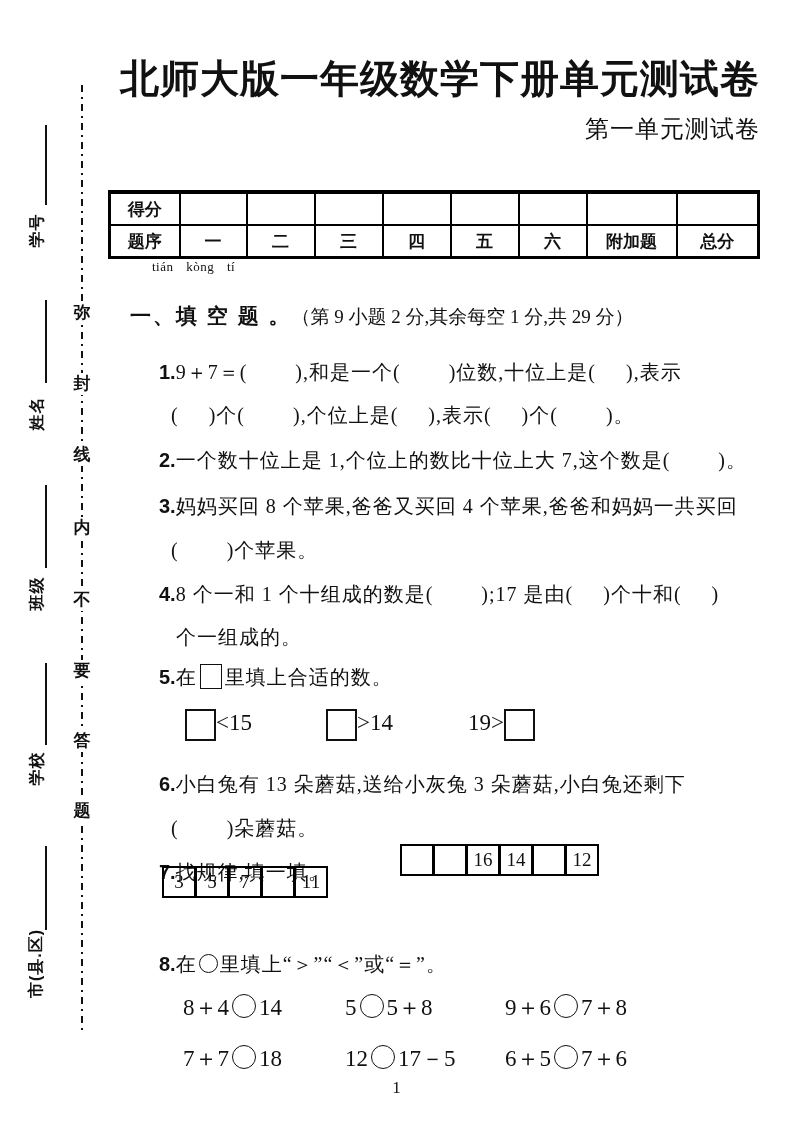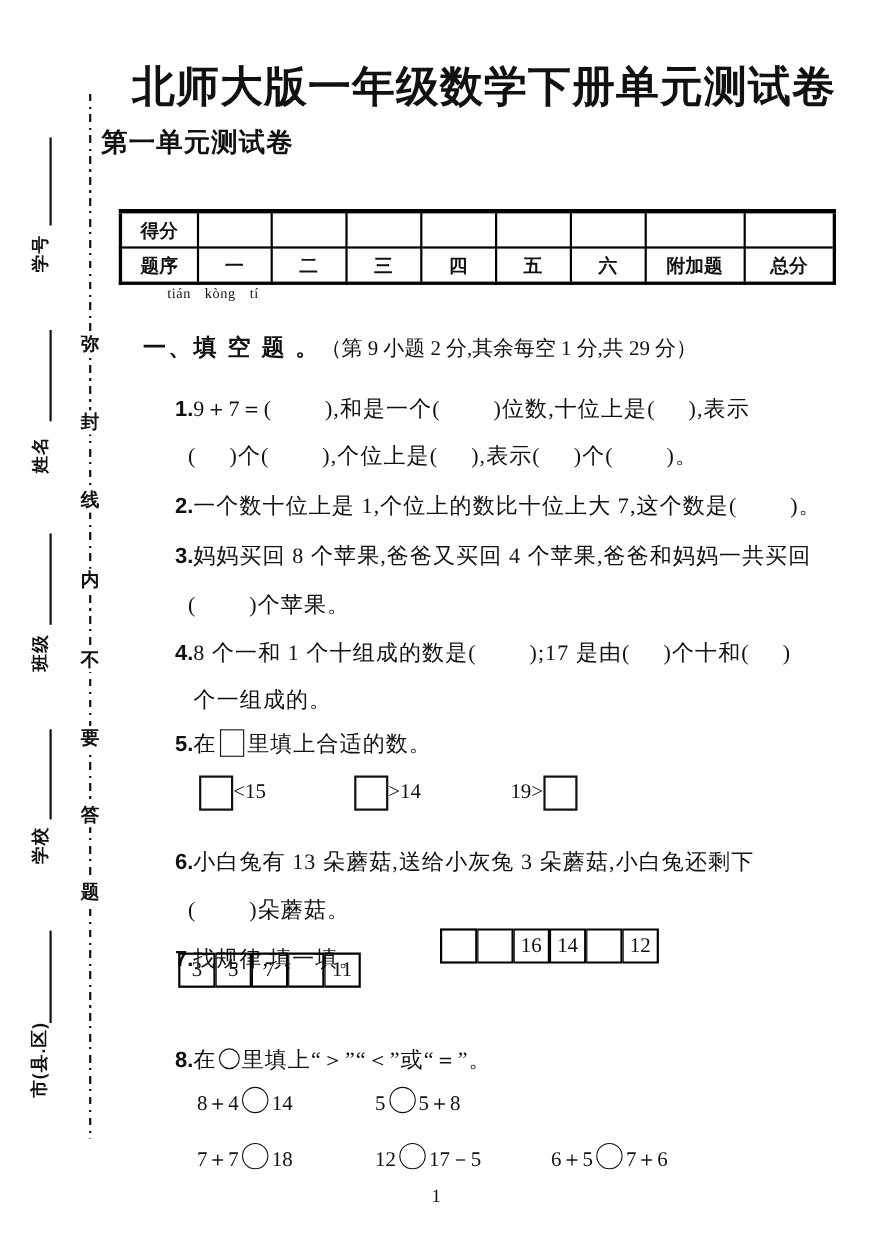--- a/index.html
+++ b/index.html
@@ -21,21 +21,21 @@
   }
   .fill-line { left:45px; width:2px; background:#111; }
   .mlabel-wrap { left:0; width:74px; height:120px; display:flex; align-items:center; justify-content:center; }
   .mlabel {
     transform:rotate(-90deg); white-space:nowrap;
     font-family:"Liberation Sans",sans-serif; font-size:16px; font-weight:bold; letter-spacing:1px;
   }
 
   
   .title   { left:110px; top:52px;  width:650px; text-align:right; font-family:"Liberation Sans",sans-serif; font-weight:bold; font-size:39px; letter-spacing:1px; }
-  .subtitle{ left:92px; top:113px; width:650px; text-align:left; font-family:"Liberation Sans",sans-serif; font-weight:bold; font-size:24px; letter-spacing:1px; }
+  .subtitle{ left:110px; top:113px; width:650px; text-align:right; font-family:"Liberation Sans",sans-serif; font-weight:normal; font-size:24px; letter-spacing:1px; }
   .infoline{ left:110px; top:161px; width:650px; display:flex; justify-content:center; gap:46px;
              font-family:"Liberation Sans",sans-serif; font-size:16px; }
 
   
   .score-table { left:108px; top:190px; border-collapse:collapse; table-layout:fixed;
                  font-family:"Liberation Sans",sans-serif; font-size:17px; font-weight:bold; }
   .score-table td { border:2px solid #000; text-align:center; padding:0; height:30px; }
   .score-table { border:3px solid #000; border-top-width:4px; }
 
   
@@ -46,21 +46,21 @@
 
   
   .q-line { white-space:pre; font-size:20px; letter-spacing:1px; line-height:30px; }
   .qnum { font-family:"Liberation Sans",sans-serif; font-weight:bold; letter-spacing:0; }
 
   .blank-box {
     display:inline-block; width:27px; height:28px; border:2px solid #111;
     vertical-align:middle; background:#fff;
   }
   .box-sm { width:20px; height:23px; border-width:1.5px; margin:0 3px; vertical-align:-5px; }
-  .cmp-group { font-size:19px; white-space:pre; }
+  .cmp-group { font-size:23px; white-space:pre; }
   .cmp-circle {
     display:inline-block; width:22px; height:22px; border:1.5px solid #111; border-radius:50%;
     vertical-align:-3px; margin:0 3px; background:#fff;
   }
   .circ-sm { width:17px; height:17px; vertical-align:-2px; margin:0 2px; }
 
   .strip { display:flex; }
   .strip .cell {
     width:30px; height:28px; border:2px solid #000; border-left-width:1px;
     display:flex; align-items:center; justify-content:center; font-size:19px;
@@ -222,20 +222,23 @@
   <div class="abs q-line" style="left:135px;top:919px;">
     <span class="qnum">8.</span><span>在</span><span class="cmp-circle circ-sm"></span><span>里填上“＞”“＜”或“＝”。</span>
   </div>
 
   <div class="abs cmp-group" style="left:160px;top:966px;">
     <span>8＋4</span><span class="cmp-circle"></span><span>14</span>
   </div>
   <div class="abs cmp-group" style="left:322px;top:966px;">
     <span>5</span><span class="cmp-circle"></span><span>5＋8</span>
   </div>
+  <div class="abs cmp-group" style="left:482px;top:966px;">
+    <span>9＋6</span><span class="cmp-circle"></span><span>7＋8</span>
+  </div>
 
   <div class="abs cmp-group" style="left:160px;top:1017px;">
     <span>7＋7</span><span class="cmp-circle"></span><span>18</span>
   </div>
   <div class="abs cmp-group" style="left:322px;top:1017px;">
     <span>12</span><span class="cmp-circle"></span><span>17－5</span>
   </div>
   <div class="abs cmp-group" style="left:482px;top:1017px;">
     <span>6＋5</span><span class="cmp-circle"></span><span>7＋6</span>
   </div>

